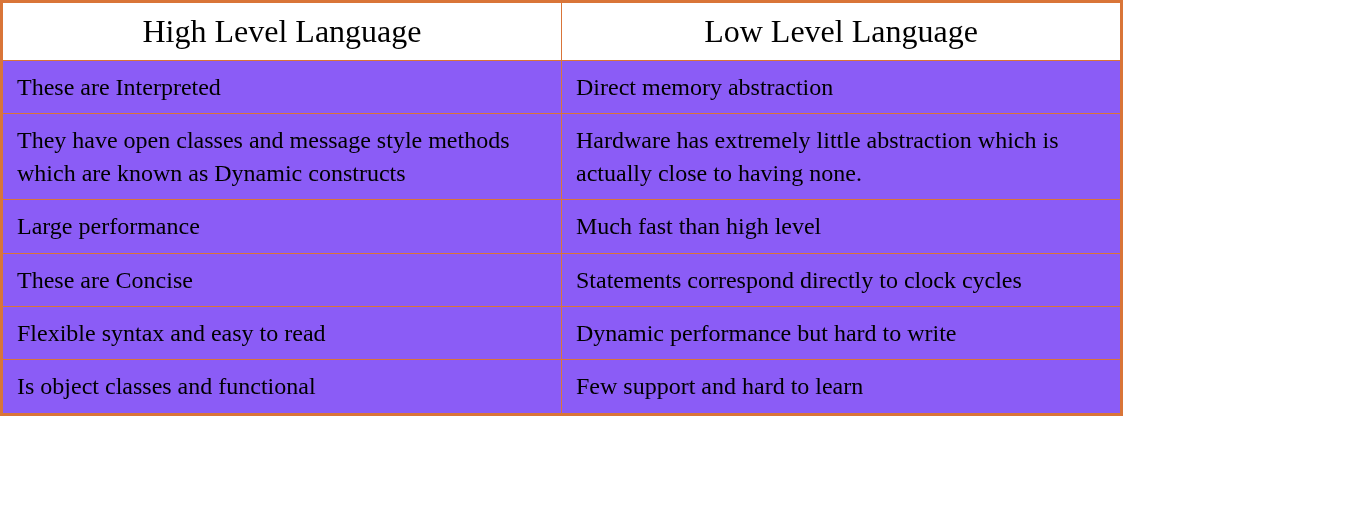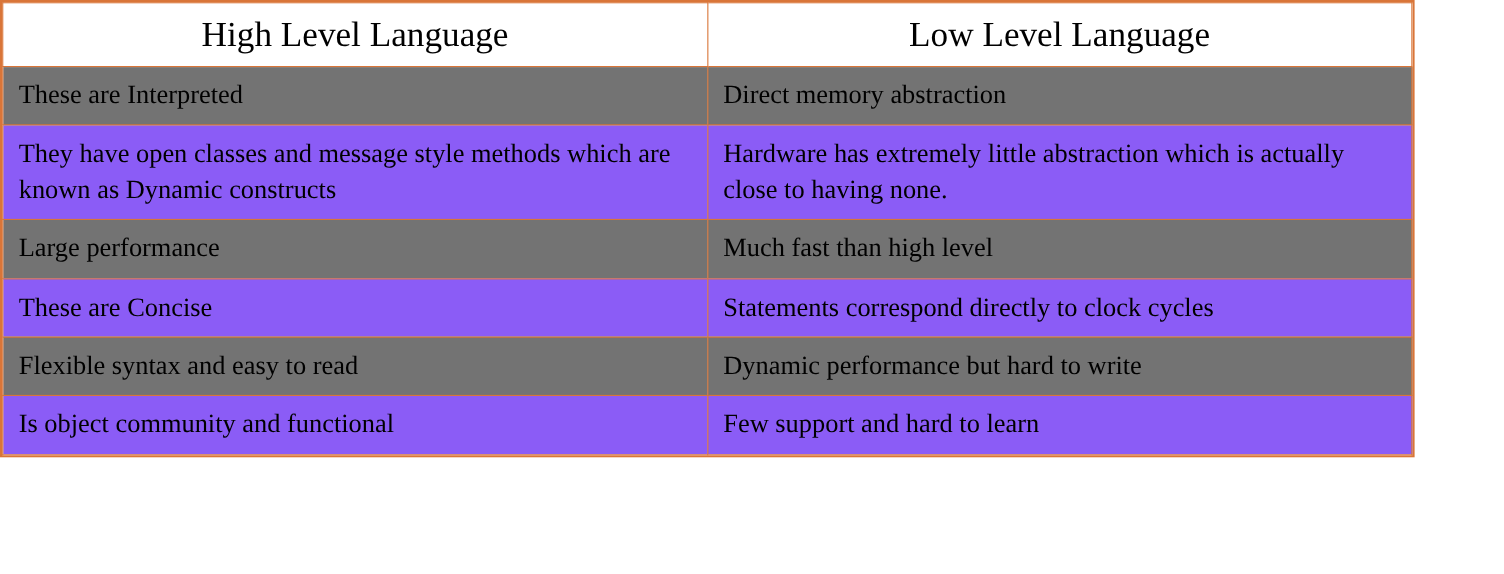--- a/index.html
+++ b/index.html
@@ -6,21 +6,21 @@
       margin: 0;
       padding: 0;
       box-sizing: border-box;
     }
     body {
       font-family: Georgia, 'Times New Roman', serif;
       background: #ffffff;
       padding: 0;
     }
     .table-container {
-      width: 1286px;
+      width: 1123px;
       border: 2px solid #d97538;
     }
     table {
       width: 100%;
       border-collapse: collapse;
       table-layout: fixed;
     }
     th {
       font-weight: normal;
       font-size: 32px;
@@ -34,21 +34,21 @@
     td {
       font-size: 24px;
       padding: 10px 14px;
       text-align: left;
       border: 1px solid #d97538;
       color: #000000;
       vertical-align: top;
       line-height: 1.35;
     }
     tr.shaded td {
-      background: #737373;
+      background: #8b5cf6;
     }
     tr.plain td {
       background: #8b5cf6;
     }
     col.left {
       width: 50%;
     }
     col.right {
       width: 50%;
     }
@@ -83,18 +83,18 @@
       </tr>
       <tr class="plain">
         <td>These are Concise</td>
         <td>Statements correspond directly to clock cycles</td>
       </tr>
       <tr class="shaded">
         <td>Flexible syntax and easy to read</td>
         <td>Dynamic performance but hard to write</td>
       </tr>
       <tr class="plain">
-        <td>Is object community and functional</td>
+        <td>Is object classes and functional</td>
         <td>Few support and hard to learn</td>
       </tr>
     </tbody>
   </table>
 </div>
 
 </body></html>

